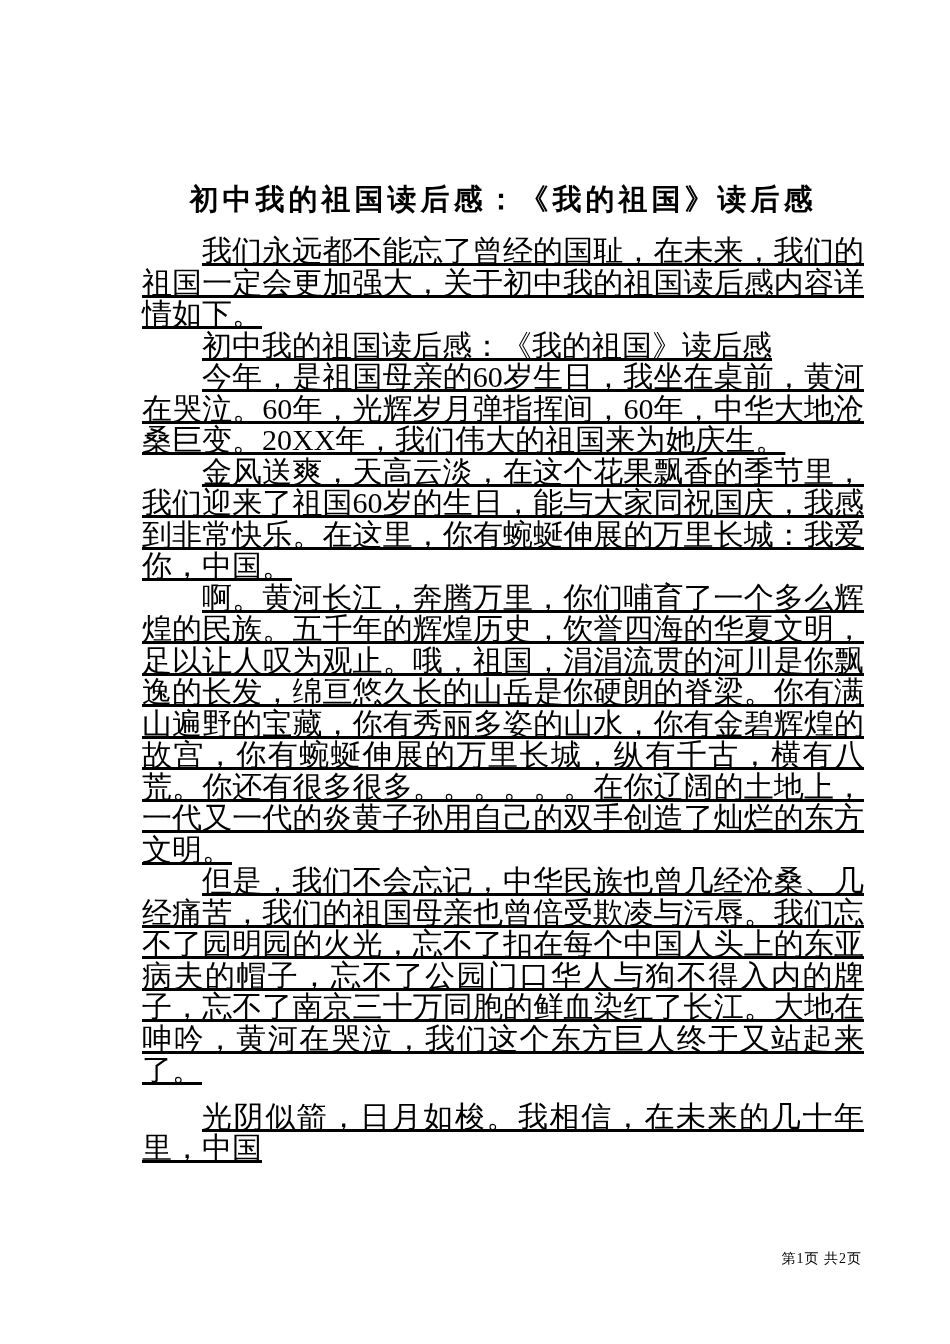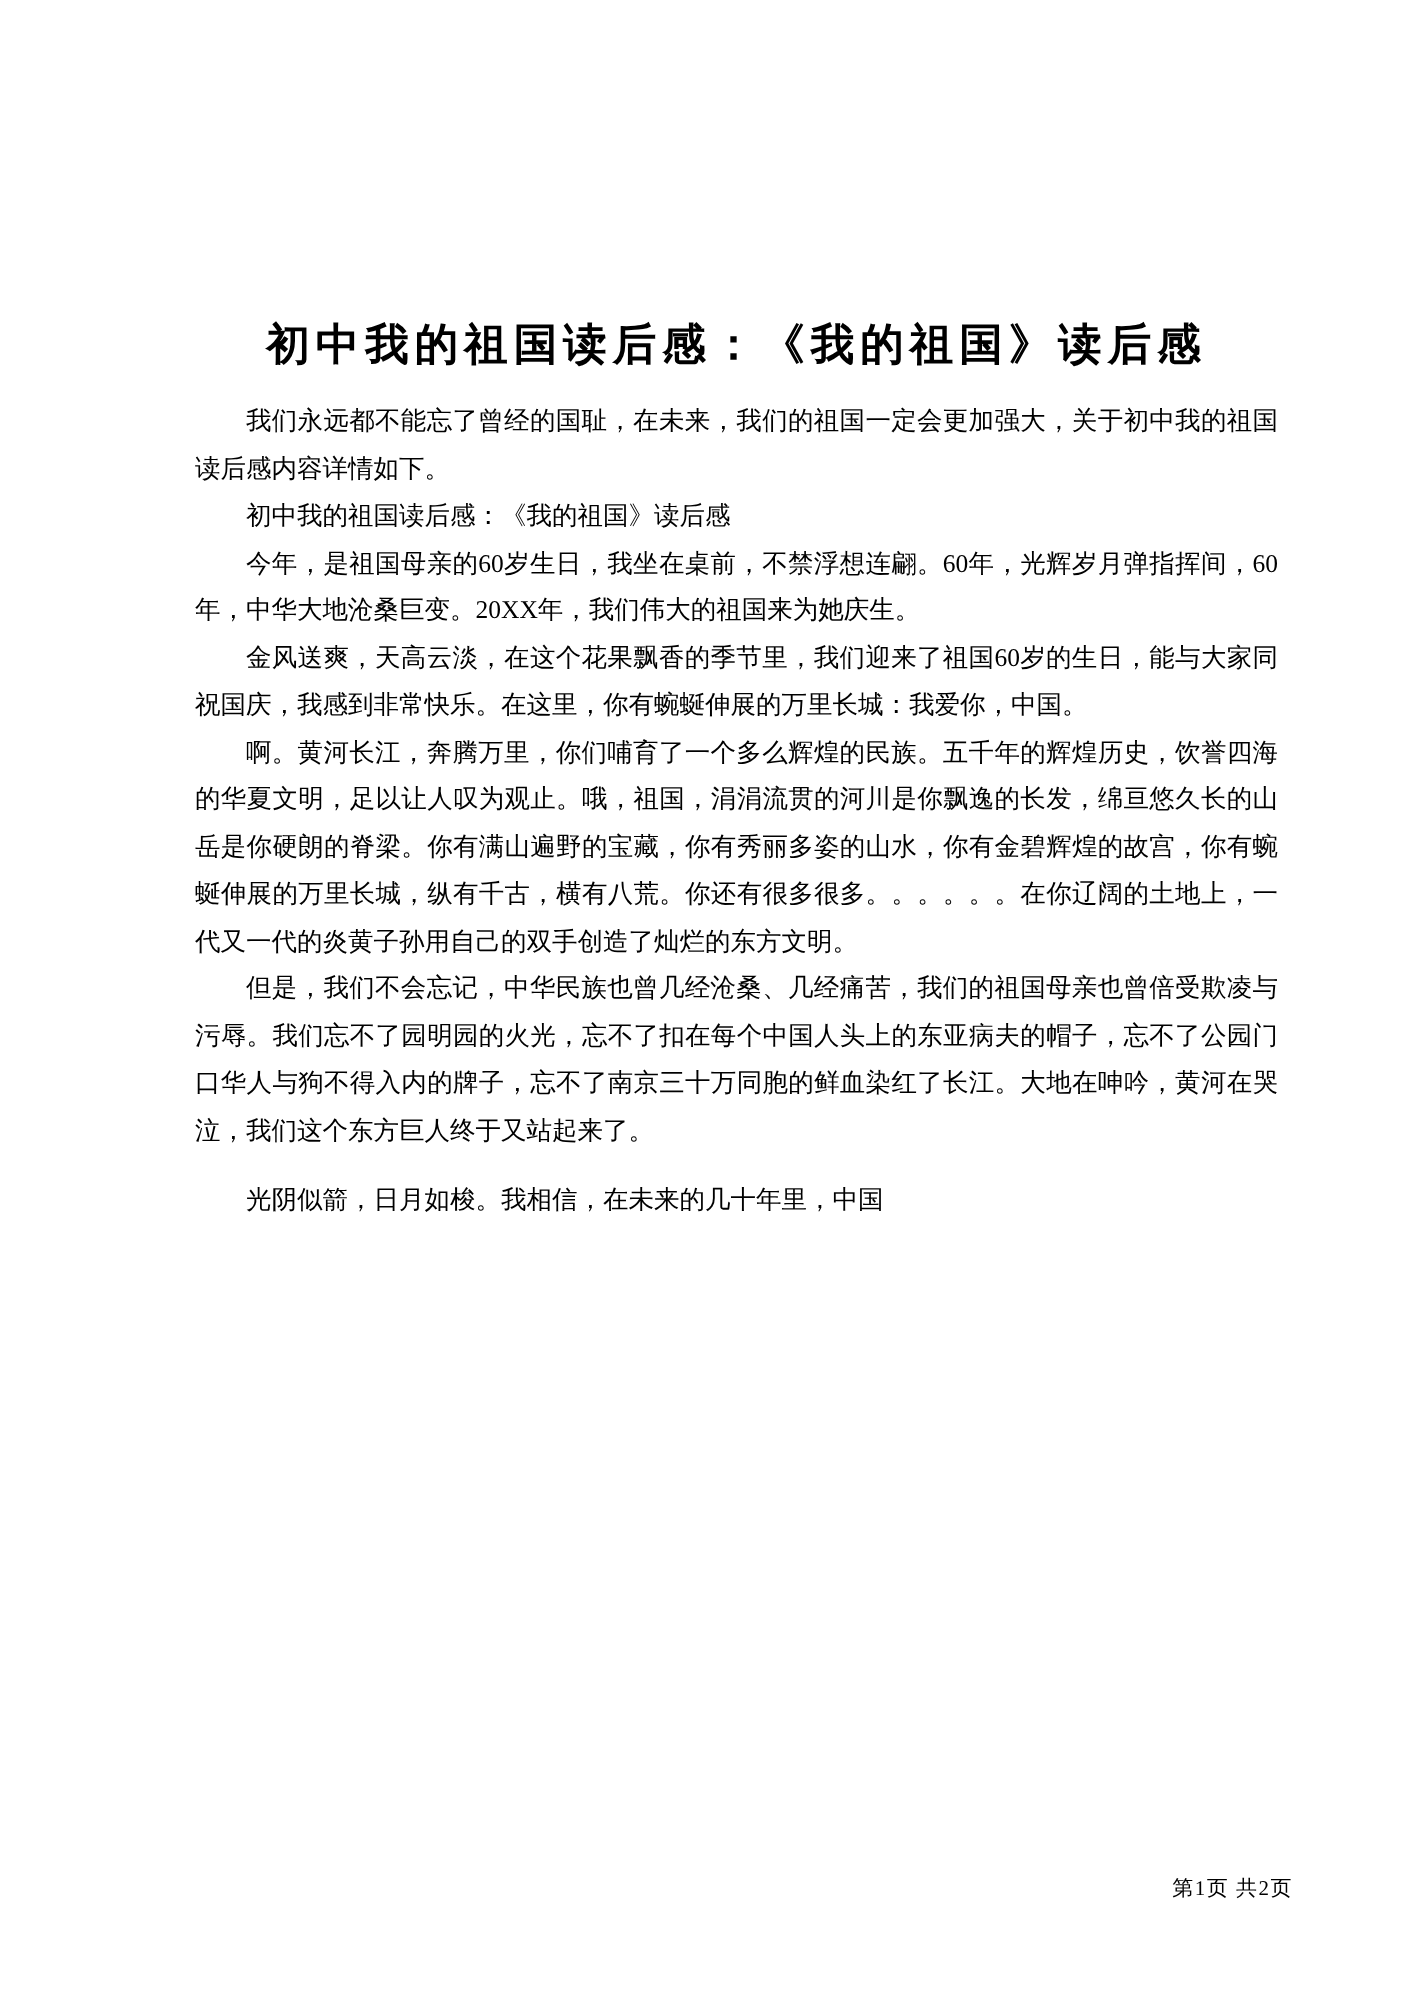--- a/index.html
+++ b/index.html
@@ -7,62 +7,62 @@
     width: 950px;
     height: 1344px;
     background: #ffffff;
     color: #000000;
     font-family: "Liberation Serif", "DejaVu Serif", serif;
     position: relative;
     overflow: hidden;
   }
   .page-content {
     position: absolute;
-    left: 130px;
+    left: 142px;
     top: 180px;
     width: 722px;
-    margin-top: 30px;
   }
   .doc-title {
     font-size: 29px;
     font-weight: bold;
     text-align: center;
     letter-spacing: 4px;
     margin: 0 0 15px 0;
     white-space: nowrap;
   }
   .para {
-    font-size: 17px;
+    font-size: 30px;
     line-height: 31.5px;
     margin: 0;
     text-align: justify;
     text-justify: inter-ideograph;
     text-indent: 2em;
     word-break: break-all;
+    text-decoration: underline;
   }
   .para.last { margin-top: 15px; }
   .page-footer {
     position: absolute;
     right: 88px;
     bottom: 76px;
     font-size: 14px;
     letter-spacing: 1px;
     color: #000000;
     margin-left: 38px;
   }
 </style>
 </head>
 <body>
 
 <div class="page-content">
   <h1 class="doc-title">初中我的祖国读后感：《我的祖国》读后感</h1>
   <div id="paragraphs">
       <p class="para">我们永远都不能忘了曾经的国耻，在未来，我们的祖国一定会更加强大，关于初中我的祖国读后感内容详情如下。</p>
       <p class="para">初中我的祖国读后感：《我的祖国》读后感</p>
-      <p class="para">今年，是祖国母亲的60岁生日，我坐在桌前，不禁浮想连翩。60年，光辉岁月弹指挥间，60年，中华大地沧桑巨变。20XX年，我们伟大的祖国来为她庆生。</p>
+      <p class="para">今年，是祖国母亲的60岁生日，我坐在桌前，黄河在哭泣。60年，光辉岁月弹指挥间，60年，中华大地沧桑巨变。20XX年，我们伟大的祖国来为她庆生。</p>
       <p class="para">金风送爽，天高云淡，在这个花果飘香的季节里，我们迎来了祖国60岁的生日，能与大家同祝国庆，我感到非常快乐。在这里，你有蜿蜒伸展的万里长城：我爱你，中国。</p>
       <p class="para">啊。黄河长江，奔腾万里，你们哺育了一个多么辉煌的民族。五千年的辉煌历史，饮誉四海的华夏文明，足以让人叹为观止。哦，祖国，涓涓流贯的河川是你飘逸的长发，绵亘悠久长的山岳是你硬朗的脊梁。你有满山遍野的宝藏，你有秀丽多姿的山水，你有金碧辉煌的故宫，你有蜿蜒伸展的万里长城，纵有千古，横有八荒。你还有很多很多。。。。。。在你辽阔的土地上，一代又一代的炎黄子孙用自己的双手创造了灿烂的东方文明。</p>
       <p class="para">但是，我们不会忘记，中华民族也曾几经沧桑、几经痛苦，我们的祖国母亲也曾倍受欺凌与污辱。我们忘不了园明园的火光，忘不了扣在每个中国人头上的东亚病夫的帽子，忘不了公园门口华人与狗不得入内的牌子，忘不了南京三十万同胞的鲜血染红了长江。大地在呻吟，黄河在哭泣，我们这个东方巨人终于又站起来了。</p>
       <p class="para last">光阴似箭，日月如梭。我相信，在未来的几十年里，中国</p>
     </div>
 </div>
 
 <div class="page-footer">
   <span>第1页 共2页</span>
 </div>

